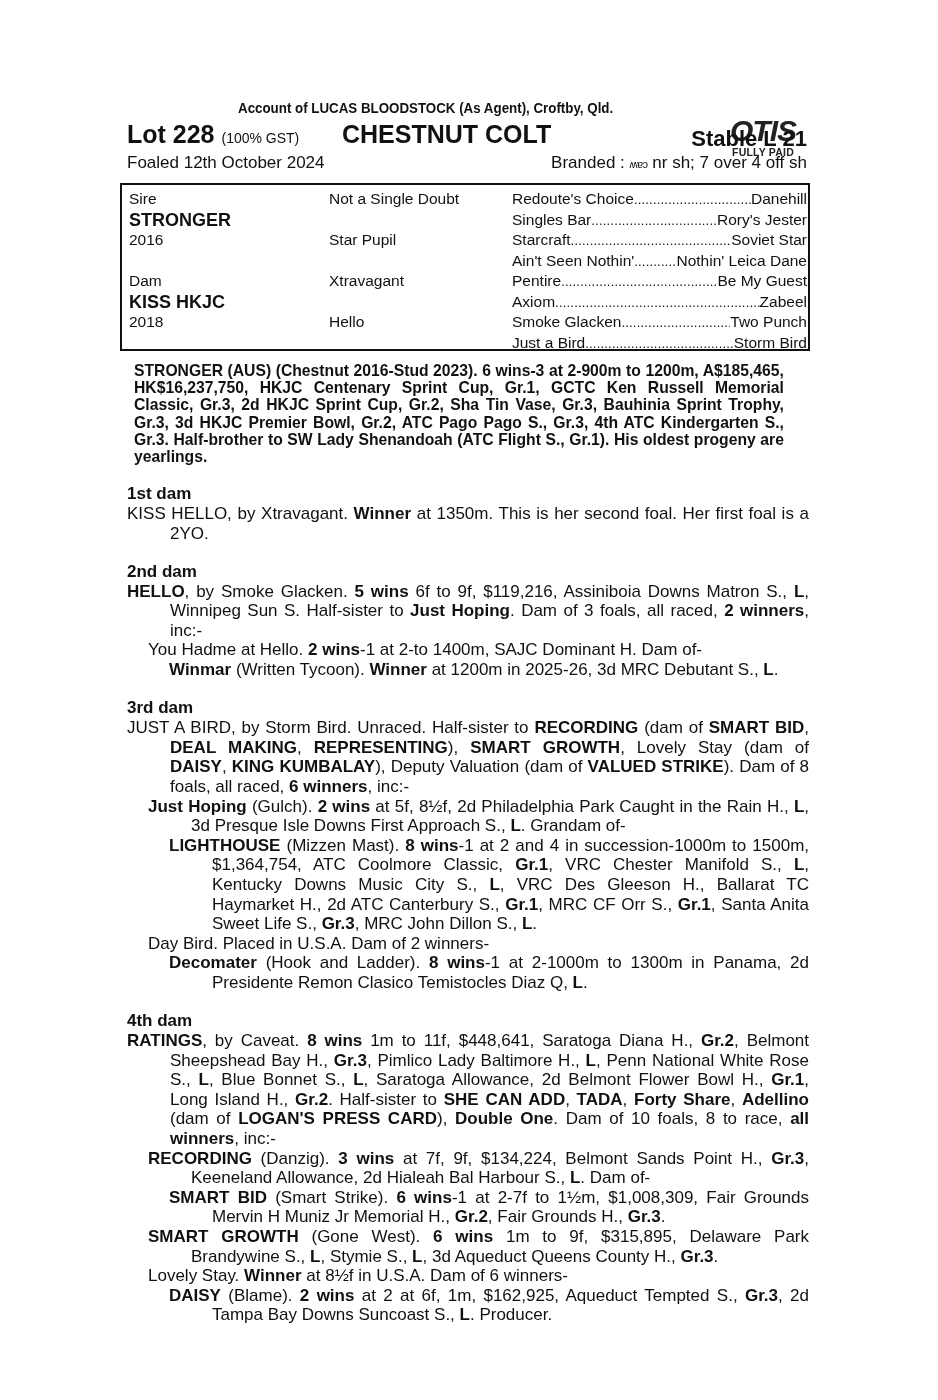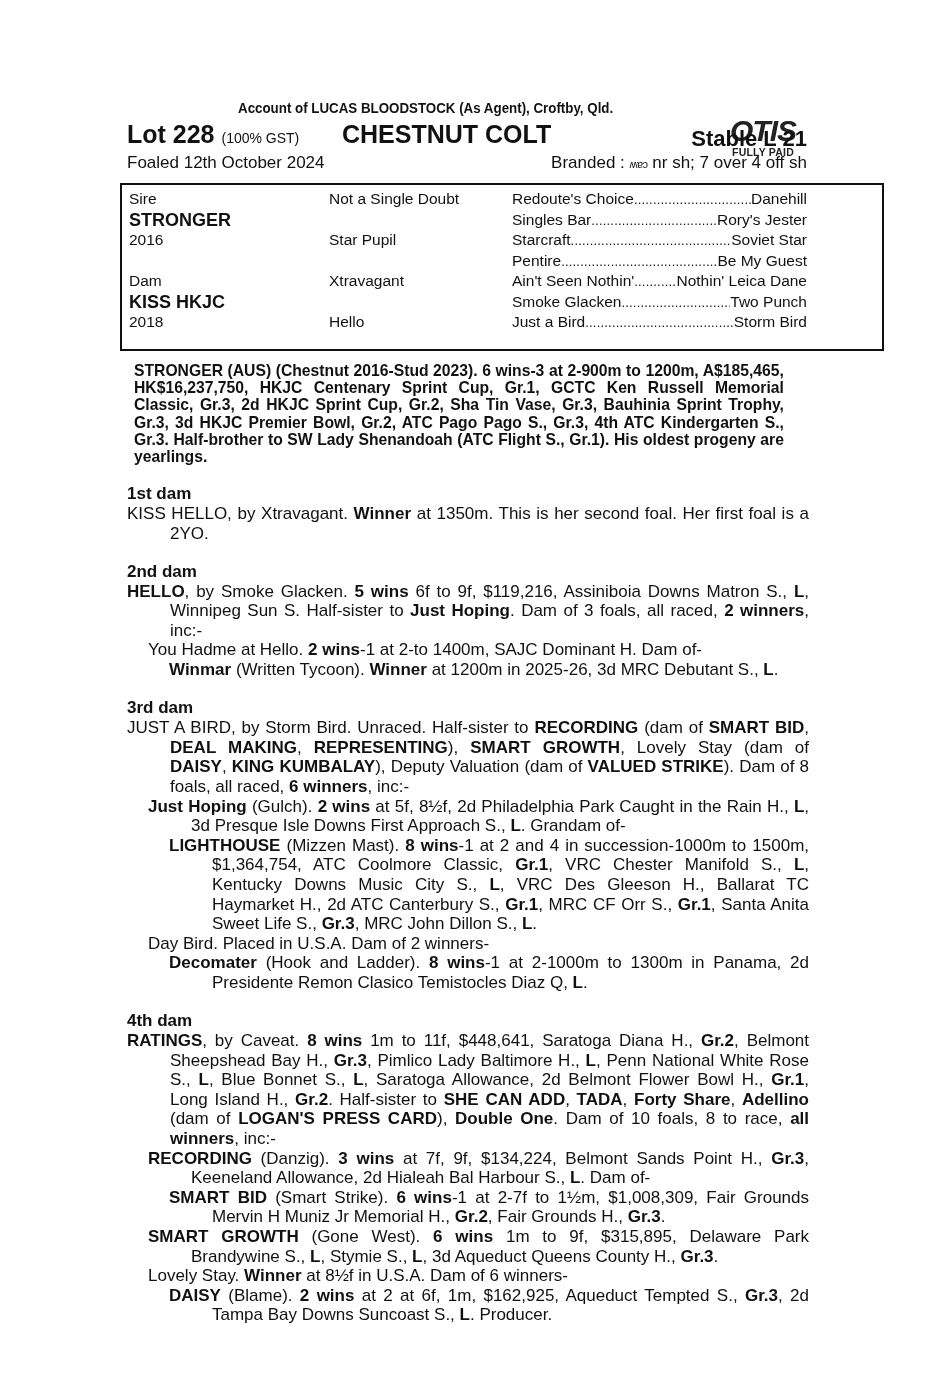--- a/index.html
+++ b/index.html
@@ -9,21 +9,21 @@
   .logo-sub { font-weight: 700; font-size: 10.5px; letter-spacing: 0.2px; color: #222; line-height: 12px; }
   .account { position: absolute; left: 238px; top: 99px; font-family: "Liberation Sans", sans-serif; font-weight: 700; font-size: 15.5px; transform: scaleX(0.86); transform-origin: left top; white-space: nowrap; }
   .lot-row { position: absolute; left: 127px; top: 120px; width: 680px; height: 32px; }
   .lot { position: absolute; left: 0; top: 0; font-weight: 900; font-size: 25px; white-space: nowrap; }
   .lot .gst { font-weight: 400; font-size: 14px; }
   .colt { position: absolute; left: 215px; top: 0; font-weight: 900; font-size: 25px; white-space: nowrap; }
   .stable { position: absolute; right: 0; top: 6px; font-weight: 900; font-size: 22px; white-space: nowrap; }
   .foaled { position: absolute; left: 127px; top: 153px; font-size: 17px; white-space: nowrap; }
   .branded { position: absolute; right: 131px; top: 153px; font-size: 17px; white-space: nowrap; }
   .branded .glyph { font-size: 11px; letter-spacing: -0.5px; }
-  .pedigree { position: absolute; left: 120px; top: 183px; width: 764px; height: 168px; border: 2.5px solid #111; box-sizing: border-box; }
+  .pedigree { position: absolute; left: 120px; top: 183px; width: 690px; height: 168px; border: 2.5px solid #111; box-sizing: border-box; }
   .ped-col { position: absolute; top: 4px; font-size: 15.5px; }
   .ped-line { height: 20.5px; line-height: 20.5px; white-space: nowrap; }
   .ped-line.big { font-weight: 900; font-size: 18px; }
   .ped-c1 { left: 7px; width: 190px; }
   .ped-c2 { left: 207px; width: 180px; }
   .ped-c3 { left: 390px; width: 295px; }
   .ped-c3 .ped-line { display: flex; }
   .ped-c3 .l { flex: 0 0 auto; }
   .ped-c3 .dots { flex: 1 1 auto; overflow: hidden; white-space: nowrap; }
   .ped-c3 .dots::before { content: "...................................................................................................."; font-size: 13px; letter-spacing: 0.2px; }
@@ -95,28 +95,33 @@
         <span class="l">Singles Bar</span>
         <span class="dots"></span>
         <span class="r">Rory's Jester</span>
       </div>
     <div class="ped-line">
         <span class="l">Starcraft</span>
         <span class="dots"></span>
         <span class="r">Soviet Star</span>
       </div>
     <div class="ped-line">
+        <span class="l">Ain't Seen Nothin'</span>
+        <span class="dots"></span>
+        <span class="r">Nothin' Leica Dane</span>
+      </div>
+    <div class="ped-line">
         <span class="l">Pentire</span>
         <span class="dots"></span>
         <span class="r">Be My Guest</span>
       </div>
     <div class="ped-line">
-        <span class="l">Ain't Seen Nothin'</span>
+        <span class="l">Axiom</span>
         <span class="dots"></span>
-        <span class="r">Nothin' Leica Dane</span>
+        <span class="r">Zabeel</span>
       </div>
     <div class="ped-line">
         <span class="l">Smoke Glacken</span>
         <span class="dots"></span>
         <span class="r">Two Punch</span>
       </div>
     <div class="ped-line">
         <span class="l">Just a Bird</span>
         <span class="dots"></span>
         <span class="r">Storm Bird</span>

